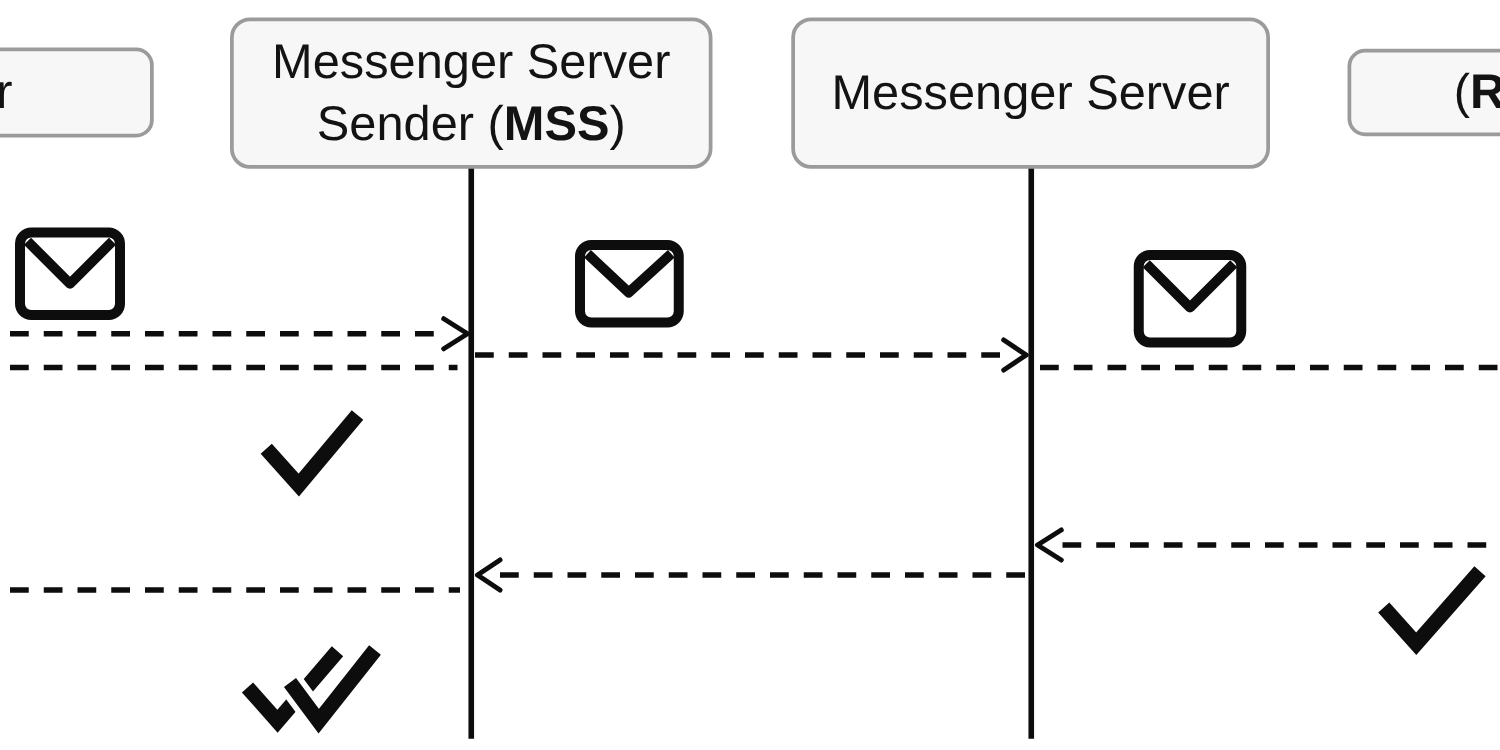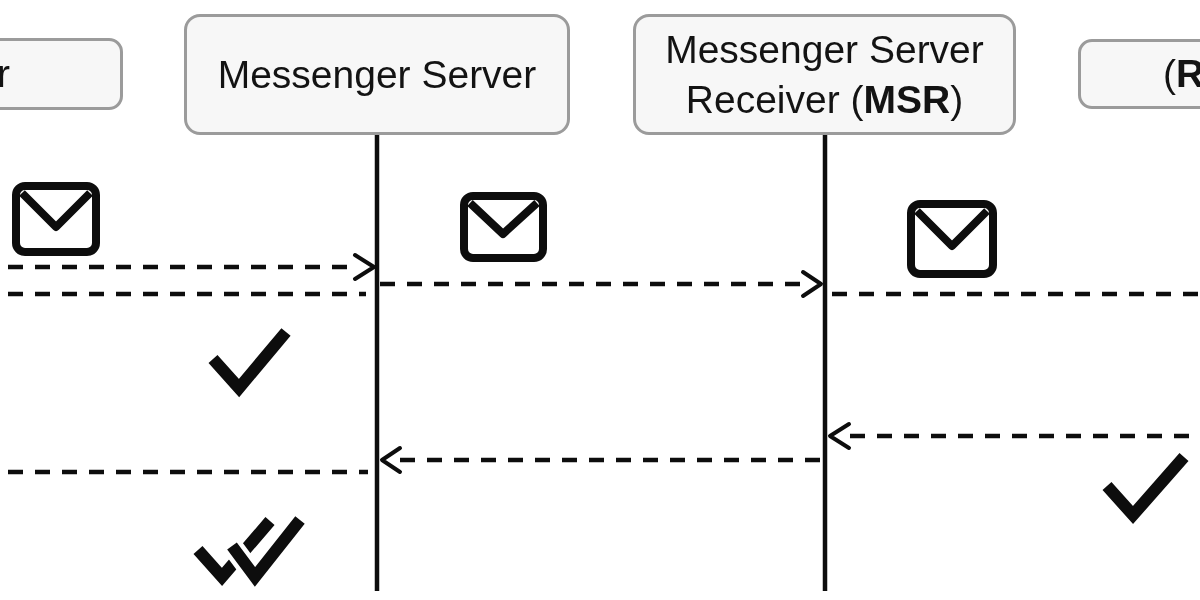--- a/index.html
+++ b/index.html
@@ -111,24 +111,24 @@
       <polyline class="chk" points="232,546 255,577 300,520"></polyline>
     </g>
   </svg>
 
   <div id="box-sender" class="pbox">
     <span class="partial">r</span>
   </div>
 
   <div id="box-mss" class="pbox">
     <span>Messenger Server</span>
+    <span><span>Sender (</span><span class="abbr">MSS</span><span>)</span></span>
   </div>
 
   <div id="box-msr" class="pbox">
     <span>Messenger Server</span>
-    <span><span>Receiver (</span><span class="abbr">MSR</span><span>)</span></span>
   </div>
 
   <div id="box-receiver" class="pbox">
     <span class="partial"><span>(</span><span class="abbr">R</span></span>
   </div>
 
 </div>
 
 </body></html>

